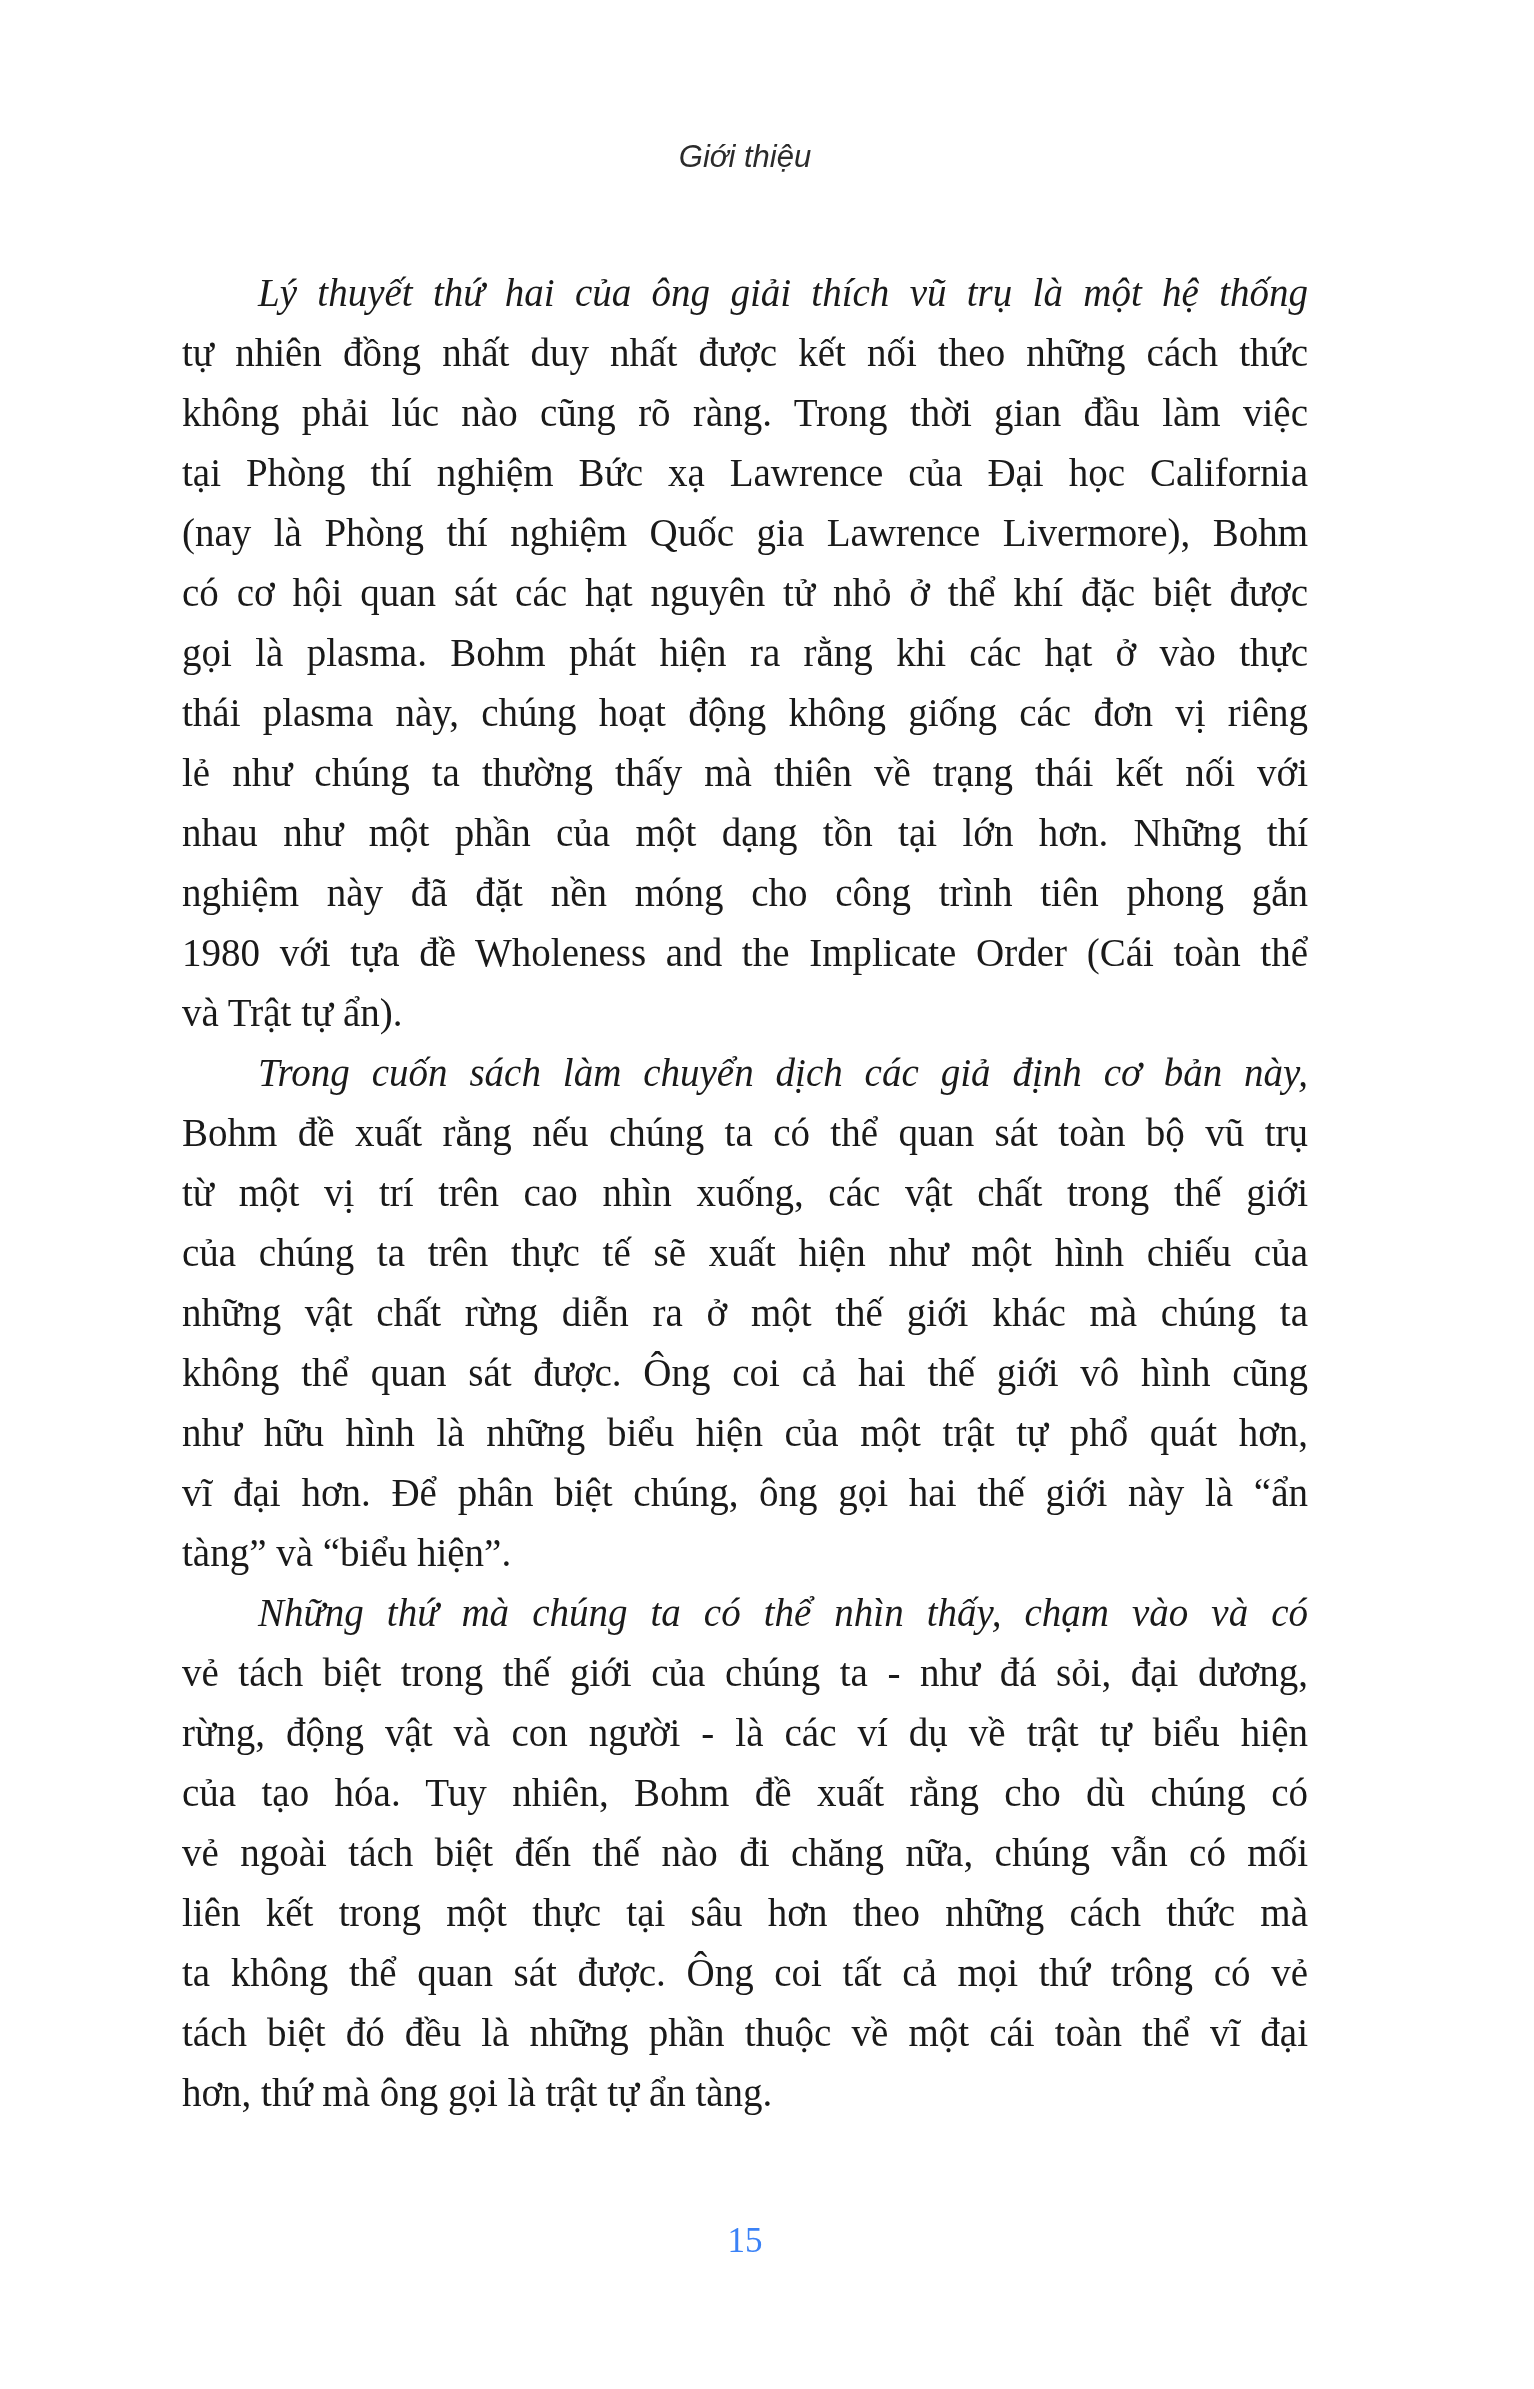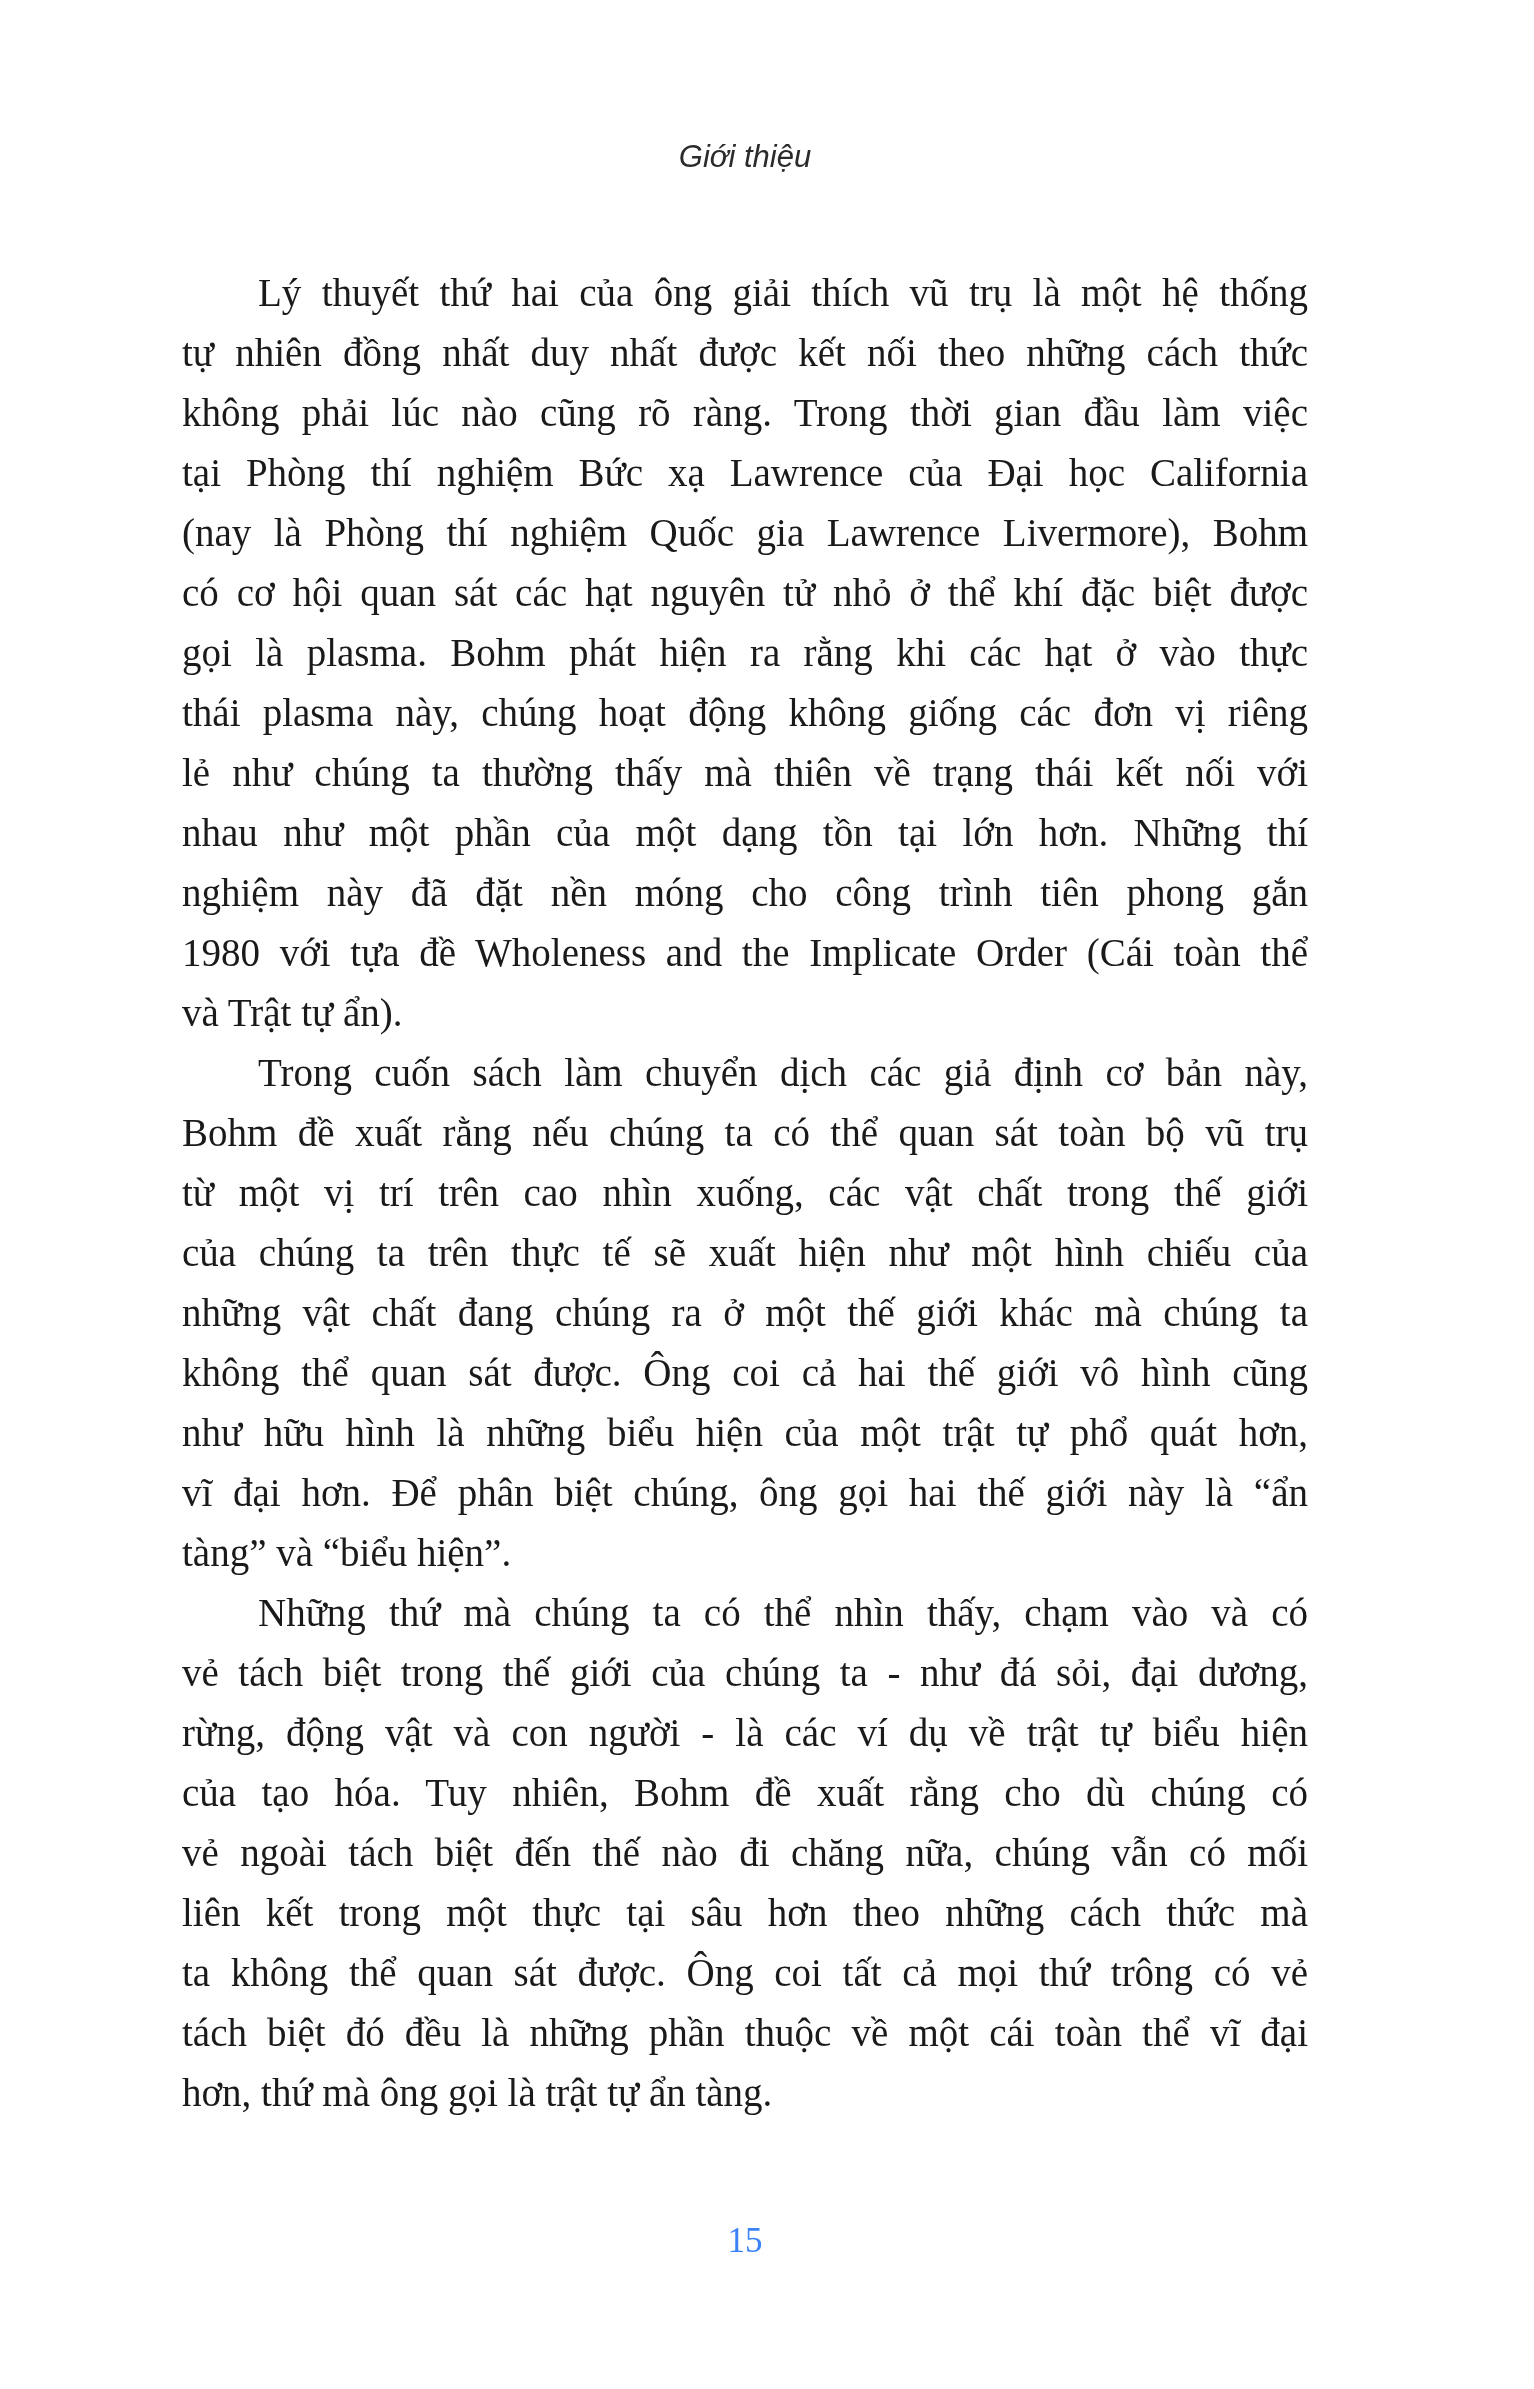--- a/index.html
+++ b/index.html
@@ -37,21 +37,21 @@
     color: #1a1a1a;
   }
   .paragraph { margin: 0; padding: 0; }
   .line {
     height: 60px;
     text-align: justify;
     text-align-last: justify;
     white-space: normal;
     overflow: visible;
   }
-  .line.first { text-indent: 76px; }
+  .line.first { text-indent: 76px; font-style: italic; }
   .line.last  { text-align-last: left; }
   .it { }
   .page-number {
     position: absolute;
     top: 2221px;
     left: 182px;
     width: 1126px;
     text-align: center;
     font-family: "Liberation Serif", "DejaVu Serif", serif;
     font-size: 35px;
@@ -77,21 +77,21 @@
       <div class="line"><span>nhau như một phần của một dạng tồn tại lớn hơn. Những thí</span></div>
       <div class="line"><span>nghiệm này đã đặt nền móng cho công trình tiên phong gắn</span></div>
       <div class="line"><span>1980 với tựa đề </span><span class="it">Wholeness and the Implicate Order</span><span> (Cái toàn thể</span></div>
       <div class="line last"><span>và Trật tự ẩn).</span></div>
     </div>
     <div class="paragraph">
       <div class="line first"><span>Trong cuốn sách làm chuyển dịch các giả định cơ bản này,</span></div>
       <div class="line"><span>Bohm đề xuất rằng nếu chúng ta có thể quan sát toàn bộ vũ trụ</span></div>
       <div class="line"><span>từ một vị trí trên cao nhìn xuống, các vật chất trong thế giới</span></div>
       <div class="line"><span>của chúng ta trên thực tế sẽ xuất hiện như một hình chiếu của</span></div>
-      <div class="line"><span>những vật chất đang chúng ra ở một thế giới khác mà chúng ta</span></div>
+      <div class="line"><span>những vật chất rừng diễn ra ở một thế giới khác mà chúng ta</span></div>
       <div class="line"><span>không thể quan sát được. Ông coi cả hai thế giới vô hình cũng</span></div>
       <div class="line"><span>như hữu hình là những biểu hiện của một trật tự phổ quát hơn,</span></div>
       <div class="line"><span>vĩ đại hơn. Để phân biệt chúng, ông gọi hai thế giới này là “ẩn</span></div>
       <div class="line last"><span>tàng” và “biểu hiện”.</span></div>
     </div>
     <div class="paragraph">
       <div class="line first"><span>Những thứ mà chúng ta có thể nhìn thấy, chạm vào và có</span></div>
       <div class="line"><span>vẻ tách biệt trong thế giới của chúng ta - như đá sỏi, đại dương,</span></div>
       <div class="line"><span>rừng, động vật và con người - là các ví dụ về trật tự biểu hiện</span></div>
       <div class="line"><span>của tạo hóa. Tuy nhiên, Bohm đề xuất rằng cho dù chúng có</span></div>

